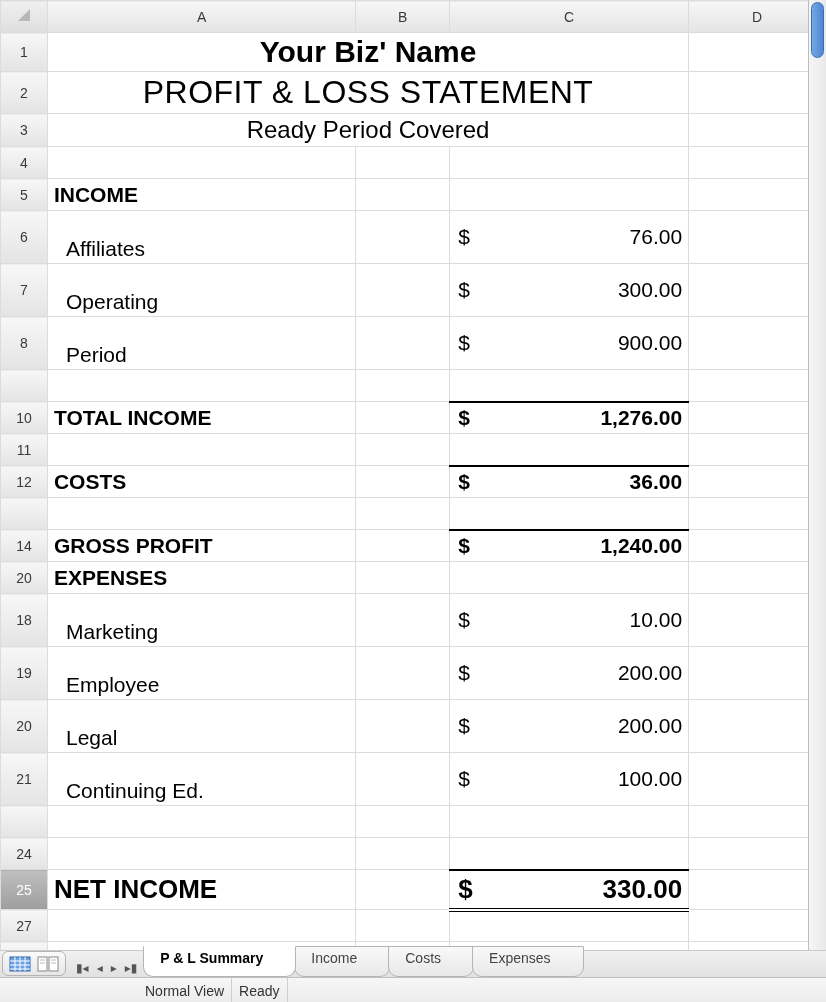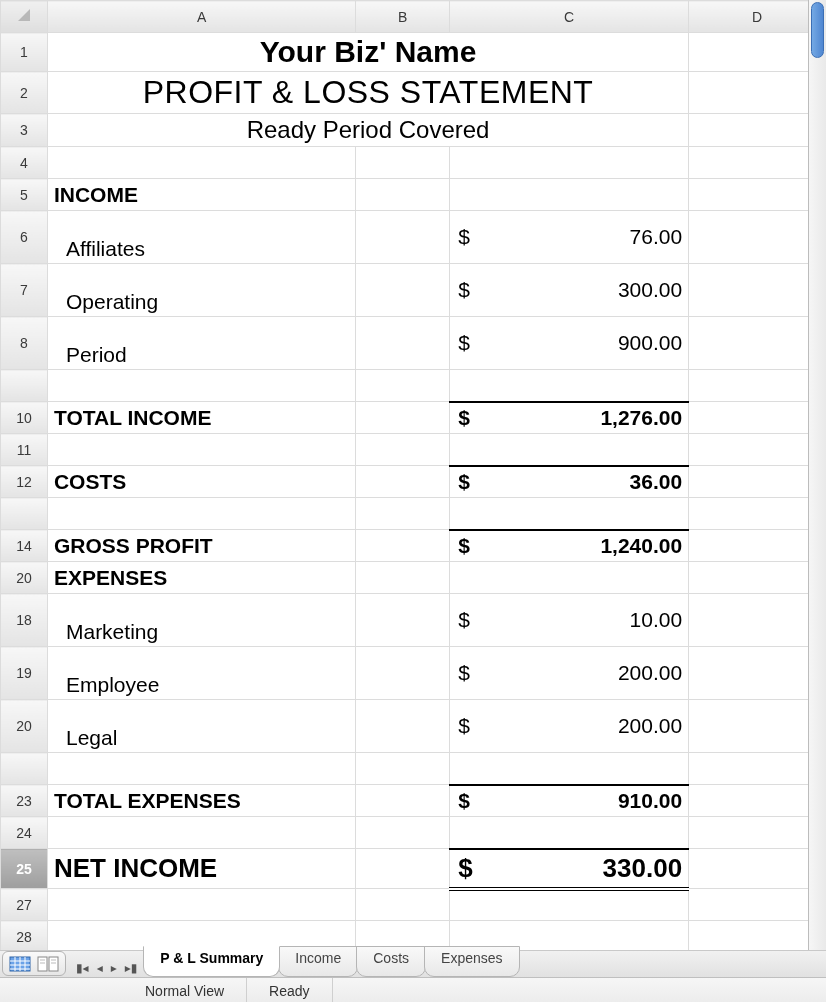--- a/index.html
+++ b/index.html
@@ -43,21 +43,21 @@
   .corner {
     background: linear-gradient(#f0f0f0, #dedede);
   }
   .rowhdr {
     font-size: 14px;
     text-align: center;
   }
   .rowhdr.sel {
     background: linear-gradient(#bfbfbf, #9e9e9e);
     color: #fff;
-    font-weight: bold;
+    font-weight: normal;
   }
   .cell {
     padding: 2px 6px;
     font-family: Verdana, Arial, sans-serif;
     font-size: 21px;
     color: #000;
     height: 100%;
     display: flex;
     align-items: center;
     text-align: right;
@@ -138,21 +138,21 @@
   .navbtns {
     display: flex;
     align-items: center;
     gap: 8px;
     margin: 0 6px 2px 2px;
     color: #555; font-size: 12px;
   }
   .navbtns span { cursor: pointer; }
   .tab {
     position: relative;
-    padding: 3px 16px 2px 16px;
+    padding: 3px 32px 2px 16px;
     margin-right: -2px;
     background: linear-gradient(#f9f9f9,#e8e8e8);
     border: 1px solid #b5b5b5;
     border-top-left-radius: 0; border-top-right-radius: 0;
     border-bottom-left-radius: 10px; border-bottom-right-radius: 10px;
     font-size: 14px;
     color: #444;
     cursor: pointer;
     height: 31px;
   }
@@ -163,21 +163,21 @@
     border-top-color: #fff;
     z-index: 2;
   }
   .status-row {
     height: 25px;
     display: flex;
     align-items: center;
     background: linear-gradient(#f6f6f6,#ececec);
   }
   .status-row .seg {
-    padding: 3px 22px;
+    padding: 3px 7px;
     border-right: 1px solid #cfcfcf;
     height: 100%;
     display: flex;
     align-items: center;
     font-size: 14px;
     color: #333;
   }
   .status-row .seg.first { min-width: 226px; padding-left: 145px;}
 </style>
 </head>
@@ -408,43 +408,43 @@
           </td>
     <td></td>
     <td>
             <div class="cell money">
               <span class="sign">$</span>
               <span>200.00</span>
             </div>
           </td>
     <td></td>
   </tr>
+  <tr>
+    <th class="rowhdr">21</th>
+    <td>
+            <div class="cell indent">Continuing Ed.</div>
+          </td>
+    <td></td>
+    <td>
+            <div class="cell money">
+              <span class="sign">$</span>
+              <span>100.00</span>
+            </div>
+          </td>
+    <td></td>
+  </tr>
 
   <tr class="hidden-row">
           <th class="rowhdr"></th>
           <td></td>
           <td></td>
           <td></td>
           <td></td>
         </tr>
 
-  <tr>
-    <th class="rowhdr">23</th>
-    <td>
-            <div class="cell bold">TOTAL EXPENSES</div>
-          </td>
-    <td></td>
-    <td class="top-border">
-            <div class="cell money bold">
-              <span class="sign">$</span>
-              <span>910.00</span>
-            </div>
-          </td>
-    <td></td>
-  </tr>
 
   <tr>
     <th class="rowhdr">24</th>
     <td></td>
           <td></td>
           <td></td>
           <td></td>
   </tr>
 
   <tr style="height:40px">

